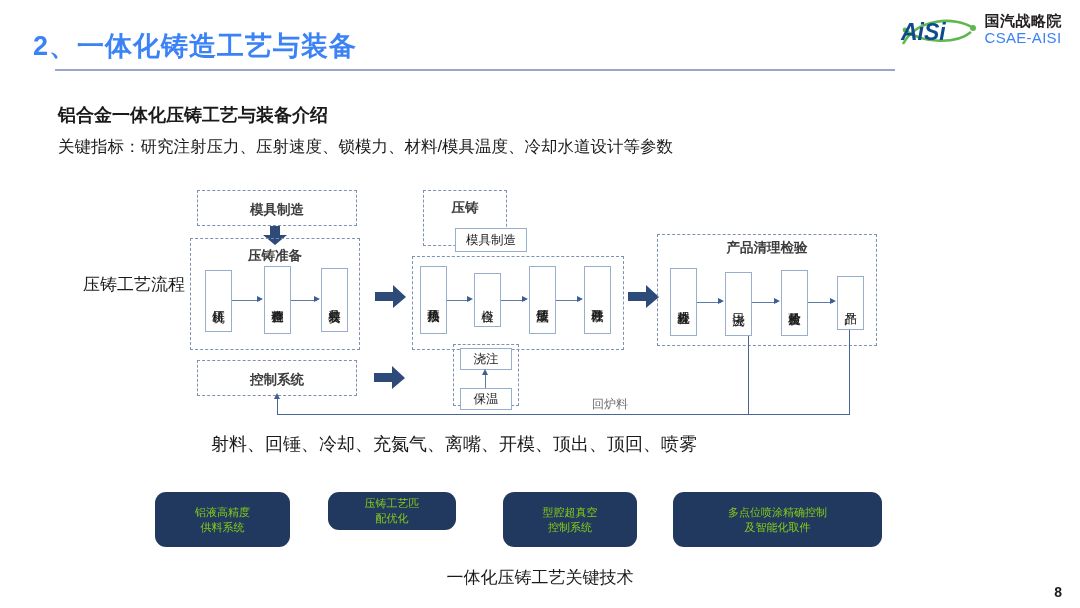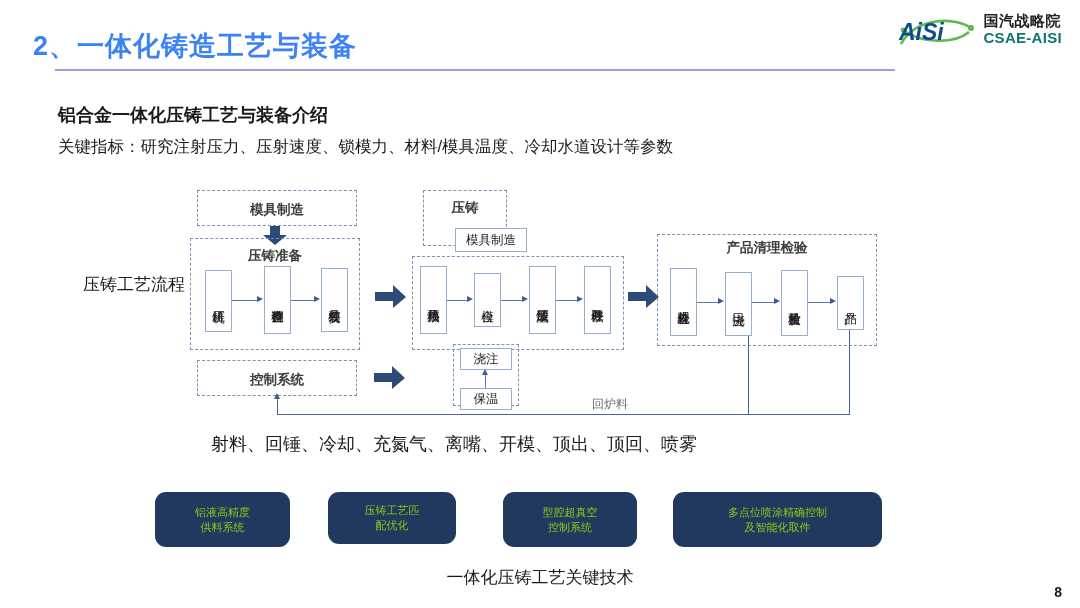--- a/index.html
+++ b/index.html
@@ -25,21 +25,21 @@
     background:#9aa4cf;
   }
   .logo{
     position:absolute;right:18px;top:10px;
     display:flex;align-items:center;gap:8px;
   }
   .logo-mark{position:relative;width:78px;height:40px;}
   .logo-mark svg{position:absolute;left:0;top:0;}
   .logo-text{line-height:1.12;}
   .logo-cn{font-size:15px;font-weight:bold;color:#231f20;letter-spacing:.5px;}
-  .logo-en{font-size:15px;font-weight:bold;color:#0f766e;letter-spacing:.3px;}
+  .logo-en{font-size:15px;font-weight:normal;color:#3b82f6;letter-spacing:.3px;}
 
   
   .sub-title{
     position:absolute;left:58px;top:103px;
     font-size:18px;font-weight:bold;color:#1a1a1a;
   }
   .sub-line{
     position:absolute;left:58px;top:136px;
     font-size:16.5px;color:#1a1a1a;
   }
@@ -251,21 +251,21 @@
     <div class="ln v thick" style="left:277px;top:398px;height:17px;"></div>
     <div class="arrowhead up" style="left:274.2px;top:393px;"></div>
     <div class="recycle-label" style="left:592px;top:396px;">回炉料</div>
 
   </div>
 
   <div class="params-line">射料、回锤、冷却、充氮气、离嘴、开模、顶出、顶回、喷雾</div>
 
   <div class="pill" style="left:155px;top:492px;width:135px;height:55px;white-space:pre-line;">铝液高精度
 供料系统</div>
-  <div class="pill" style="left:328px;top:492px;width:128px;height:52px;white-space:pre-line;">压铸工艺匹
+  <div class="pill" style="left:328px;top:492px;width:128px;height:38px;white-space:pre-line;">压铸工艺匹
 配优化</div>
   <div class="pill" style="left:503px;top:492px;width:134px;height:55px;white-space:pre-line;">型腔超真空
 控制系统</div>
   <div class="pill" style="left:673px;top:492px;width:209px;height:55px;white-space:pre-line;">多点位喷涂精确控制
 及智能化取件</div>
 
   <div class="bottom-caption">一体化压铸工艺关键技术</div>
 
   <div class="page-num">8</div>
 

